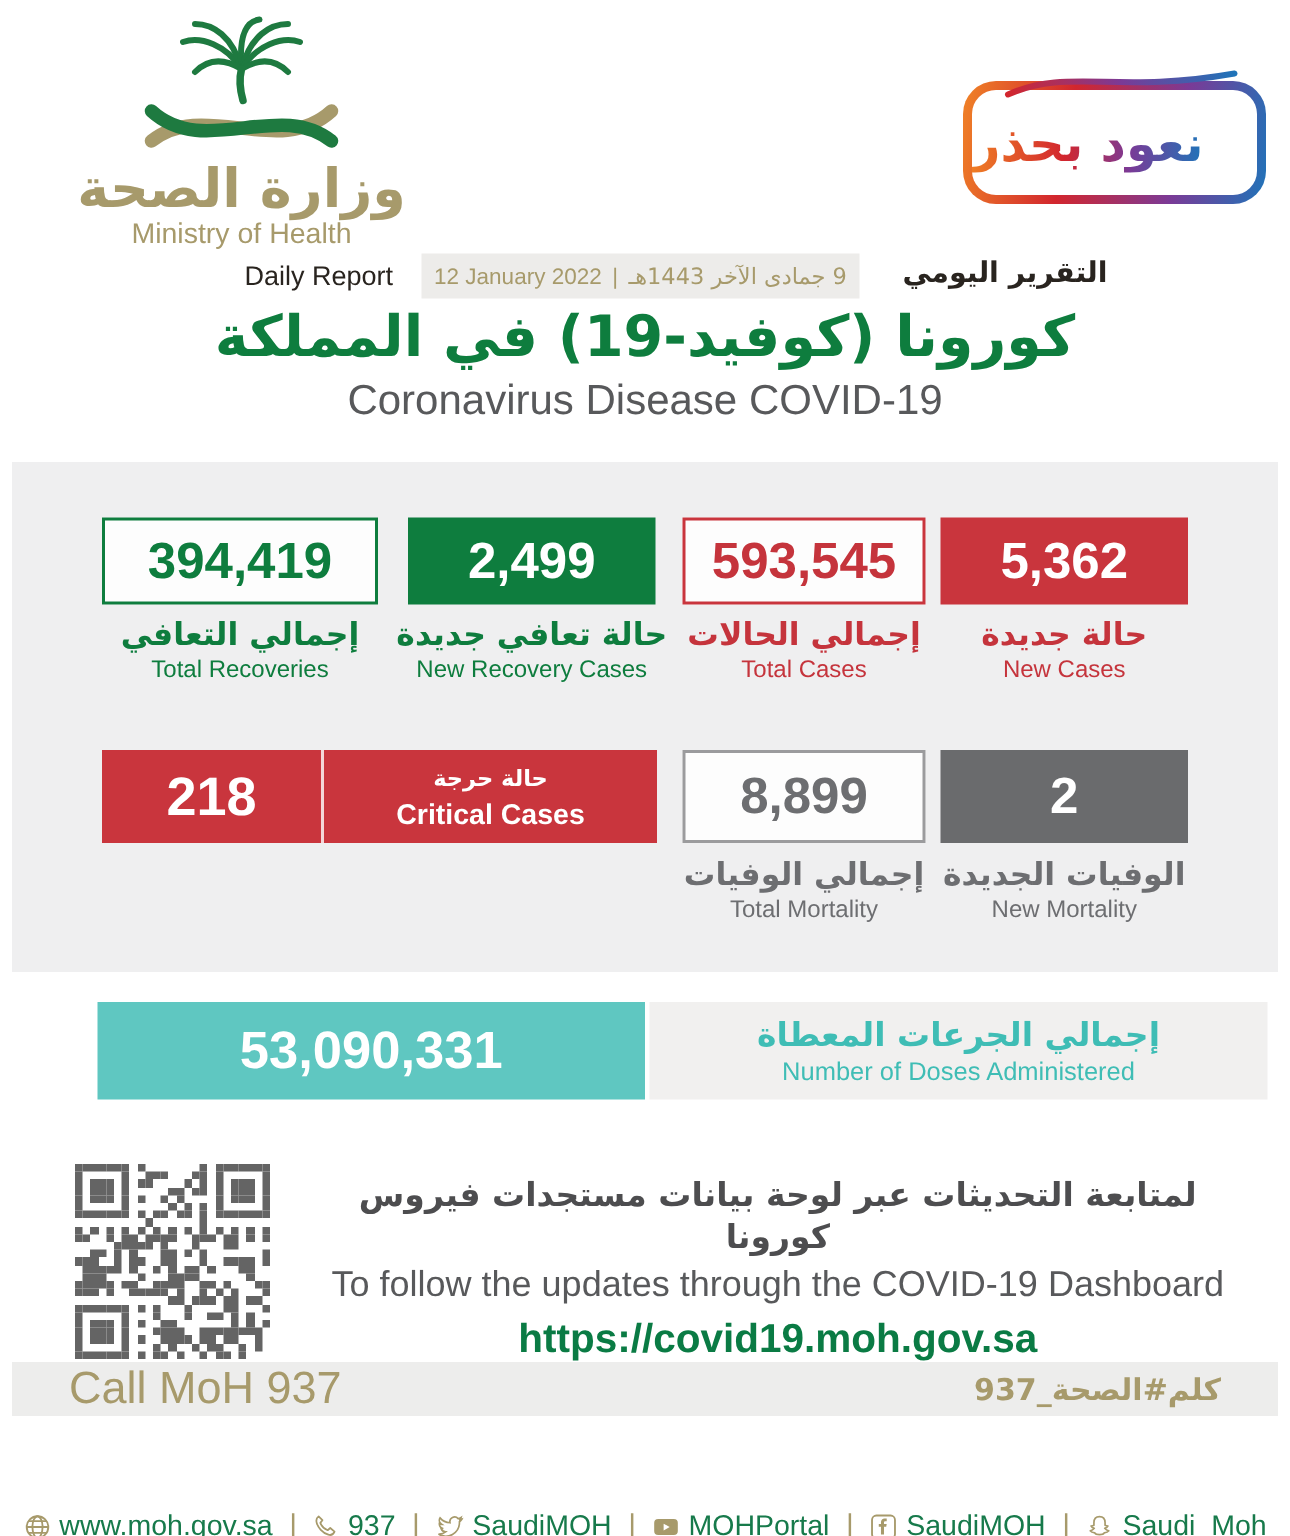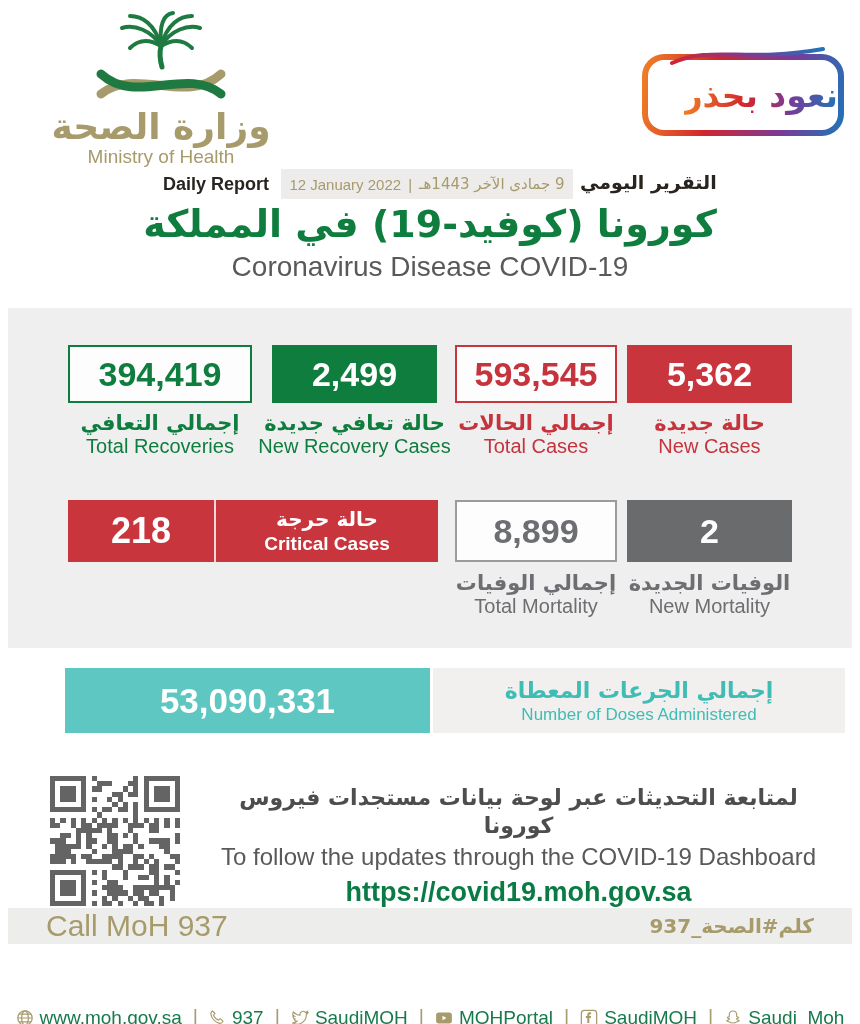--- a/index.html
+++ b/index.html
@@ -11,61 +11,61 @@
   .logo{position:absolute;left:36px;top:10px;width:250px;text-align:center;}
   .logo svg{display:block;margin:0 auto;}
   .logo-ar{font-size:36px;line-height:34px;color:#a79a6b;font-weight:bold;}
   .logo-en{font-size:19px;line-height:22px;color:#a79a6b;margin-top:2px;}
 
   
   .badge{position:absolute;right:16px;top:54px;width:202px;height:82px;}
   .badge-border{width:100%;height:100%;box-sizing:border-box;border-radius:22px;padding:6px;
     background:linear-gradient(100deg,#f08326 0%,#d2262e 35%,#7b3a96 70%,#1f74b9 100%);}
   .badge-inner{width:100%;height:100%;background:#fff;border-radius:16px;
-    display:flex;align-items:center;justify-content:flex-end;}
+    display:flex;align-items:center;justify-content:flex-start;}
   .badge-text{font-family:"DejaVu Sans",sans-serif;direction:rtl;font-weight:bold;font-size:33px;
     background:linear-gradient(to right,#ef7d25 0%,#d2262e 40%,#7b3a96 68%,#1f74b9 100%);
     -webkit-background-clip:text;background-clip:text;color:transparent;-webkit-text-fill-color:transparent;}
   .badge-swoosh{position:absolute;top:-11px;left:26px;}
 
   
-  .daily-report-en{position:absolute;left:163px;top:174px;font-size:18px;font-weight:bold;color:#29241f;}
+  .daily-report-en{position:absolute;left:163px;top:174px;font-size:18px;font-weight:normal;color:#29241f;}
   .date-box{position:absolute;left:281px;top:169px;width:292px;height:30px;background:#edecea;
     display:flex;align-items:center;justify-content:center;gap:7px;white-space:nowrap;}
   .date-box span{color:#a79a6b;font-size:15px;}
-  .daily-report-ar{position:absolute;left:580px;top:171px;width:180px;font-size:19px;font-weight:bold;color:#29241f;text-align:left;}
+  .daily-report-ar{position:absolute;left:580px;top:171px;width:180px;font-size:19px;font-weight:bold;color:#29241f;text-align:center;}
 
   
   .title-ar{position:absolute;left:0;right:0;top:202px;text-align:center;font-size:38px;font-weight:bold;color:#0e7d3e;}
   .title-en{position:absolute;left:0;right:0;top:251px;text-align:center;font-size:28px;color:#58595b;}
 
   
   .stats-band{position:absolute;left:8px;right:8px;top:308px;height:340px;background:#efeff0;}
   .box{position:absolute;box-sizing:border-box;display:flex;align-items:center;justify-content:center;
        font-weight:bold;font-size:34px;}
   .box-label{position:absolute;text-align:center;}
   .box-label .lar{font-size:21px;font-weight:bold;line-height:26px;}
-  .box-label .len{font-size:20px;line-height:21px;}
+  .box-label .len{font-size:16px;line-height:21px;}
   .green-t{color:#0e7d3e;} .red-t{color:#c5343c;} .gray-t{color:#6d6e71;}
 
   .b-totrec {left:68px; top:345px;width:184px;height:58px;background:#fdfdfd;border:2px solid #0e7d3e;color:#0e7d3e;}
   .b-newrec {left:272px;top:345px;width:165px;height:58px;background:#0e7d3e;color:#fff;}
   .b-totcase{left:455px;top:345px;width:162px;height:58px;background:#fdfdfd;border:2px solid #c9353d;color:#c5343c;}
   .b-newcase{left:627px;top:345px;width:165px;height:58px;background:#c9353d;color:#fff;}
   .l-totrec {left:48px; top:410px;width:224px;}
   .l-newrec {left:252px;top:410px;width:205px;}
   .l-totcase{left:435px;top:410px;width:202px;}
   .l-newcase{left:607px;top:410px;width:205px;}
 
   .b-critical{left:68px;top:500px;width:370px;height:62px;background:#c9353d;color:#fff;display:flex;
     align-items:stretch;justify-content:flex-start;padding:0;}
   .crit-num{width:146px;display:flex;align-items:center;justify-content:center;
     font-size:36px;font-weight:bold;border-right:2px solid rgba(255,255,255,.8);}
   .crit-label{flex:1;display:flex;flex-direction:column;align-items:center;justify-content:center;}
-  .crit-label .lar{font-size:20px;font-weight:bold;line-height:25px;}
+  .crit-label .lar{font-size:15px;font-weight:bold;line-height:25px;}
   .crit-label .len{font-size:19px;font-weight:bold;line-height:23px;}
   .b-totmort{left:455px;top:500px;width:162px;height:62px;background:#fdfdfd;border:2px solid #9b9b9d;color:#6d6e71;}
   .b-newmort{left:627px;top:500px;width:165px;height:62px;background:#6a6b6d;color:#fff;}
   .l-totmort{left:435px;top:570px;width:202px;}
   .l-newmort{left:607px;top:570px;width:205px;}
 
   
   .doses-value{position:absolute;left:65px;top:668px;width:365px;height:65px;background:#5fc7c1;color:#fff;
     display:flex;align-items:center;justify-content:center;font-size:35px;font-weight:bold;}
   .doses-label{position:absolute;left:433px;top:668px;width:412px;height:65px;background:#f1f0ef;

